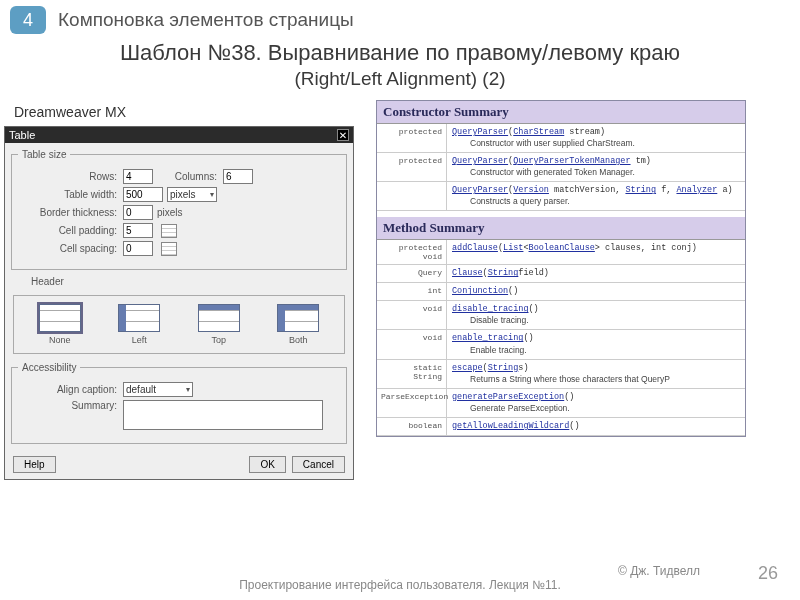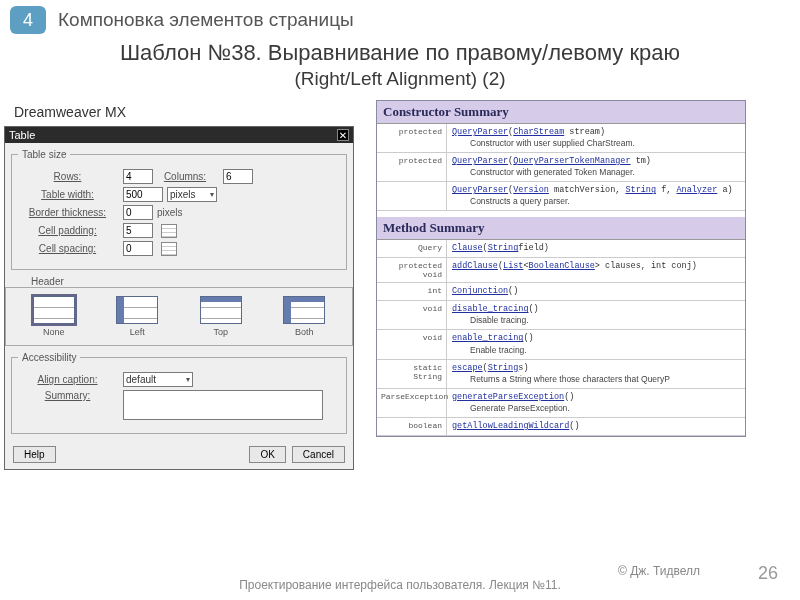--- a/index.html
+++ b/index.html
@@ -12,30 +12,30 @@
   .columns { display: flex; gap: 12px; padding: 10px 20px 0 4px; }
   .leftcol { width: 360px; }
   .rightcol { width: 370px; }
   .dw-label { font-size: 14px; color: #333; margin: 4px 0 6px 10px; font-family: "Trebuchet MS", sans-serif; }
   .dialog { border: 1px solid #666; background: #efefef; font-size: 10px; width: 350px; }
   .titlebar { background: #2b2b2b; color: #fff; display: flex; justify-content: space-between; align-items: center; padding: 2px 4px; font-size: 11px; }
   .close { width: 12px; height: 12px; background: #000; color: #fff; display: flex; align-items: center; justify-content: center; font-size: 10px; border: 1px solid #888; }
   fieldset { border: 1px solid #aaa; margin: 6px; padding: 6px 6px 10px 6px; position: relative; }
   legend { padding: 0 4px; font-size: 10px; color: #555; }
   .row { display: flex; align-items: center; margin: 3px 0; }
-  .lbl { width: 105px; text-align: center; font-size: 10px; padding-right: 6px; color: #555; text-decoration: underline; }
+  .lbl { width: 105px; text-align: right; font-size: 10px; padding-right: 6px; color: #555; }
   .inp { border: 1px solid #7a7a7a; font-size: 10px; padding: 1px 2px; background: #fff; }
   .w30 { width: 30px; } .w40 { width: 40px; }
   .unit { font-size: 10px; margin-left: 4px; color: #555; }
   .sel { border: 1px solid #7a7a7a; background: #fff; font-size: 10px; padding: 0 14px 0 2px; height: 15px; display: inline-flex; align-items: center; position: relative; }
   .sel::after { content: "▾"; position: absolute; right: 2px; font-size: 8px; color: #555; }
   .mini-grid { width: 16px; height: 14px; border: 1px solid #888; display: inline-block; margin-left: 8px; background:
     repeating-linear-gradient(#fff,#fff 3px,#ccc 3px,#ccc 4px),
     repeating-linear-gradient(90deg,#fff,#fff 3px,#ccc 3px,#ccc 4px); }
-  .header-opts { display: flex; justify-content: space-around; padding: 8px 6px; margin: 0; border: 1px solid #aaa; }
+  .header-opts { display: flex; justify-content: space-around; padding: 8px 6px; margin: 8px; border: 1px solid #aaa; }
   .hopt { display: flex; flex-direction: column; align-items: center; gap: 3px; font-size: 9px; color: #555; }
   .hbox { width: 42px; height: 28px; background: #fff; border: 1px solid #5a6a8c; position: relative; }
   .hgrid { position: absolute; inset: 0; background:
     repeating-linear-gradient(#fff,#fff 5px,#aaa 5px,#aaa 5.5px),
     repeating-linear-gradient(90deg,#fff,#fff 7px,#aaa 7px,#aaa 7.5px); }
   .hleft { position: absolute; left: 0; top: 0; bottom: 0; width: 7px; background: #667caf; }
   .htop { position: absolute; left: 0; right: 0; top: 0; height: 5px; background: #667caf; }
   .hopt.sel-opt .hbox { outline: 2px solid #668; }
   .footer-row { display: flex; gap: 6px; padding: 6px 8px; }
   .btn { border: 1px solid #888; background: #e8e8e8; font-size: 10px; padding: 2px 10px; }
@@ -170,26 +170,26 @@
             <div class="sig"><span class="link">QueryParser</span>(<span class="type">QueryParserTokenManager</span> tm)<div class="desc">Constructor with generated Token Manager.</div></div>
           </div>
           <div class="drow">
             <div class="mod"></div>
             <div class="sig"><span class="link">QueryParser</span>(<span class="type">Version</span> matchVersion, <span class="type">String</span> f, <span class="type">Analyzer</span> a)<div class="desc">Constructs a query parser.</div></div>
           </div>
         </div>
       <h3 style="margin-top:6px">Method Summary</h3>
       <div id="method-rows">
           <div class="drow">
+            <div class="mod">protected void</div>
+            <div class="sig"><span class="link">addClause</span>(<span class="type">List</span>&lt;<span class="type">BooleanClause</span>&gt; clauses, int conj)</div>
+          </div>
+          <div class="drow">
             <div class="mod">Query</div>
             <div class="sig"><span class="link">Clause</span>(<span class="type">String</span>field)</div>
-          </div>
-          <div class="drow">
-            <div class="mod">protected void</div>
-            <div class="sig"><span class="link">addClause</span>(<span class="type">List</span>&lt;<span class="type">BooleanClause</span>&gt; clauses, int conj)</div>
           </div>
           <div class="drow">
             <div class="mod">int</div>
             <div class="sig"><span class="link">Conjunction</span>()</div>
           </div>
           <div class="drow">
             <div class="mod">void</div>
             <div class="sig"><span class="link">disable_tracing</span>()<div class="desc">Disable tracing.</div></div>
           </div>
           <div class="drow">

